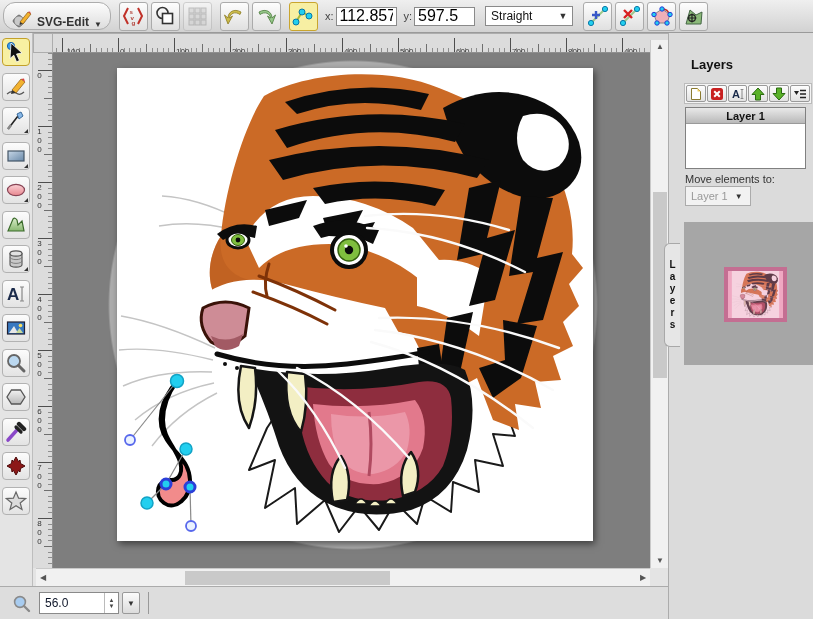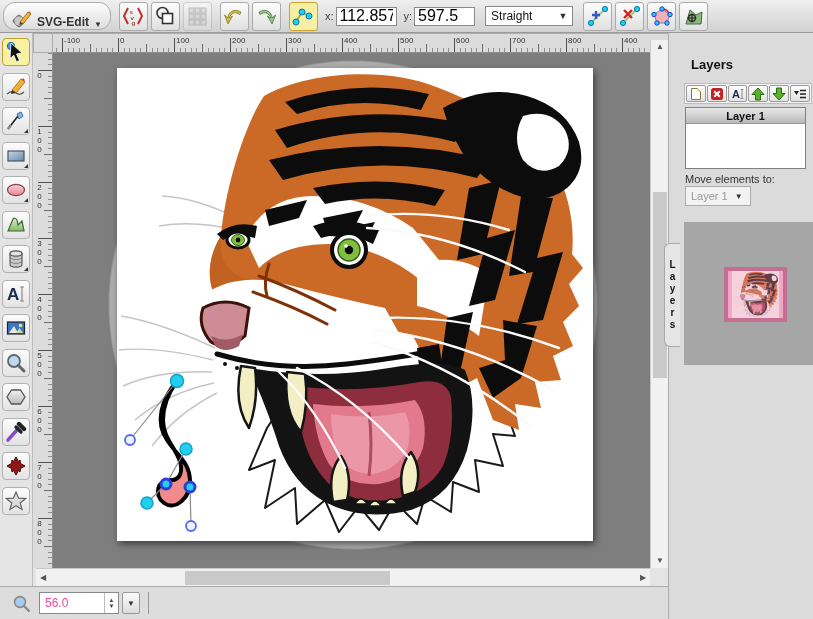--- a/index.html
+++ b/index.html
@@ -45,42 +45,42 @@
       repeating-linear-gradient(to right,#8e8e8e 0 1px,transparent 1px 5.6px);
     background-size:100% 14px,100% 8px,100% 4px;background-position:left bottom;background-repeat:repeat-x;}
   #left-ruler{position:absolute;left:33px;top:53px;width:20px;height:515px;background:#DCDCDC;
     border-right:1px solid #8F8F8F;overflow:hidden;}
   #left-ruler .ticks{position:absolute;top:-39px;bottom:0;right:0;width:14px;
     background-image:
       repeating-linear-gradient(to bottom,#4e4e4e 0 1px,transparent 1px 56px),
       repeating-linear-gradient(to bottom,#6e6e6e 0 1px,transparent 1px 28px),
       repeating-linear-gradient(to bottom,#8e8e8e 0 1px,transparent 1px 5.6px);
     background-size:14px 100%,8px 100%,4px 100%;background-position:right top;background-repeat:repeat-y;}
-  .rlab{position:absolute;top:2px;font-size:8px;color:#333;}
+  .rlab{position:absolute;top:13px;font-size:8px;color:#333;}
   .rlabv{position:absolute;left:2px;font-size:8px;color:#333;writing-mode:vertical-rl;text-orientation:upright;letter-spacing:0;}
 
   
   #workarea{position:absolute;left:53px;top:53px;width:597px;height:515px;
     background:radial-gradient(circle 245px at 300px 252px,#ADADAD 0 243px,#7E7E7E 245px);}
   #canvas{position:absolute;left:64px;top:15px;width:476px;height:473px;background:#fff;
     box-shadow:2px 3px 7px rgba(0,0,0,.5);}
 
   
   #vscroll{position:absolute;left:650px;top:40px;width:18px;height:528px;background:#F1F1F1;border-left:1px solid #C9C9C9;}
   #vscroll .arr{position:absolute;left:0;width:18px;height:14px;color:#555;font-size:8px;text-align:center;line-height:14px;cursor:pointer;}
   #vthumb{position:absolute;left:2px;top:152px;width:14px;height:186px;background:#C9C9C9;cursor:pointer;}
   #hscroll{position:absolute;left:36px;top:568px;width:614px;height:18px;background:#F1F1F1;border-top:1px solid #C9C9C9;}
   #hscroll .arr{position:absolute;top:0;width:14px;height:18px;color:#555;font-size:8px;text-align:center;line-height:18px;cursor:pointer;}
   #hthumb{position:absolute;left:149px;top:2px;width:205px;height:14px;background:#C9C9C9;cursor:pointer;}
 
   
   #bottombar{position:absolute;left:0;top:586px;width:668px;height:33px;background:#DDDDDD;border-top:1px solid #ABABAB;
     display:flex;align-items:center;padding-left:12px;}
   #zoominput{width:80px;height:22px;border:1px solid #8a8a8a;background:#fff;display:flex;align-items:center;margin-left:8px;}
-  #zoominput .val{flex:1;font-size:12px;padding-left:5px;color:#ec4899;}
+  #zoominput .val{flex:1;font-size:12px;padding-left:5px;color:#0f172a;}
   #zoominput .spin{width:14px;height:100%;border-left:1px solid #bbb;display:flex;flex-direction:column;
     align-items:center;justify-content:center;font-size:6px;color:#444;cursor:pointer;line-height:6px;}
   #zoomdrop{width:18px;height:22px;margin-left:3px;border:1px solid #999;border-radius:2px;
     background:linear-gradient(#FBFBFB,#DCDCDC);font-size:8px;color:#333;display:flex;align-items:center;justify-content:center;cursor:pointer;}
   .vsep{width:1px;height:22px;background:#999;margin-left:8px;}
 
   
   #rightpanel{position:absolute;left:668px;top:33px;width:145px;height:586px;background:#DBDBDB;border-left:1px solid #ACACAC;}
   #layers-title{position:absolute;left:22px;top:24px;font-size:13px;font-weight:bold;color:#111;}
   #layerbtns{position:absolute;left:15px;top:50px;width:128px;height:21px;background:#F4F4F4;

